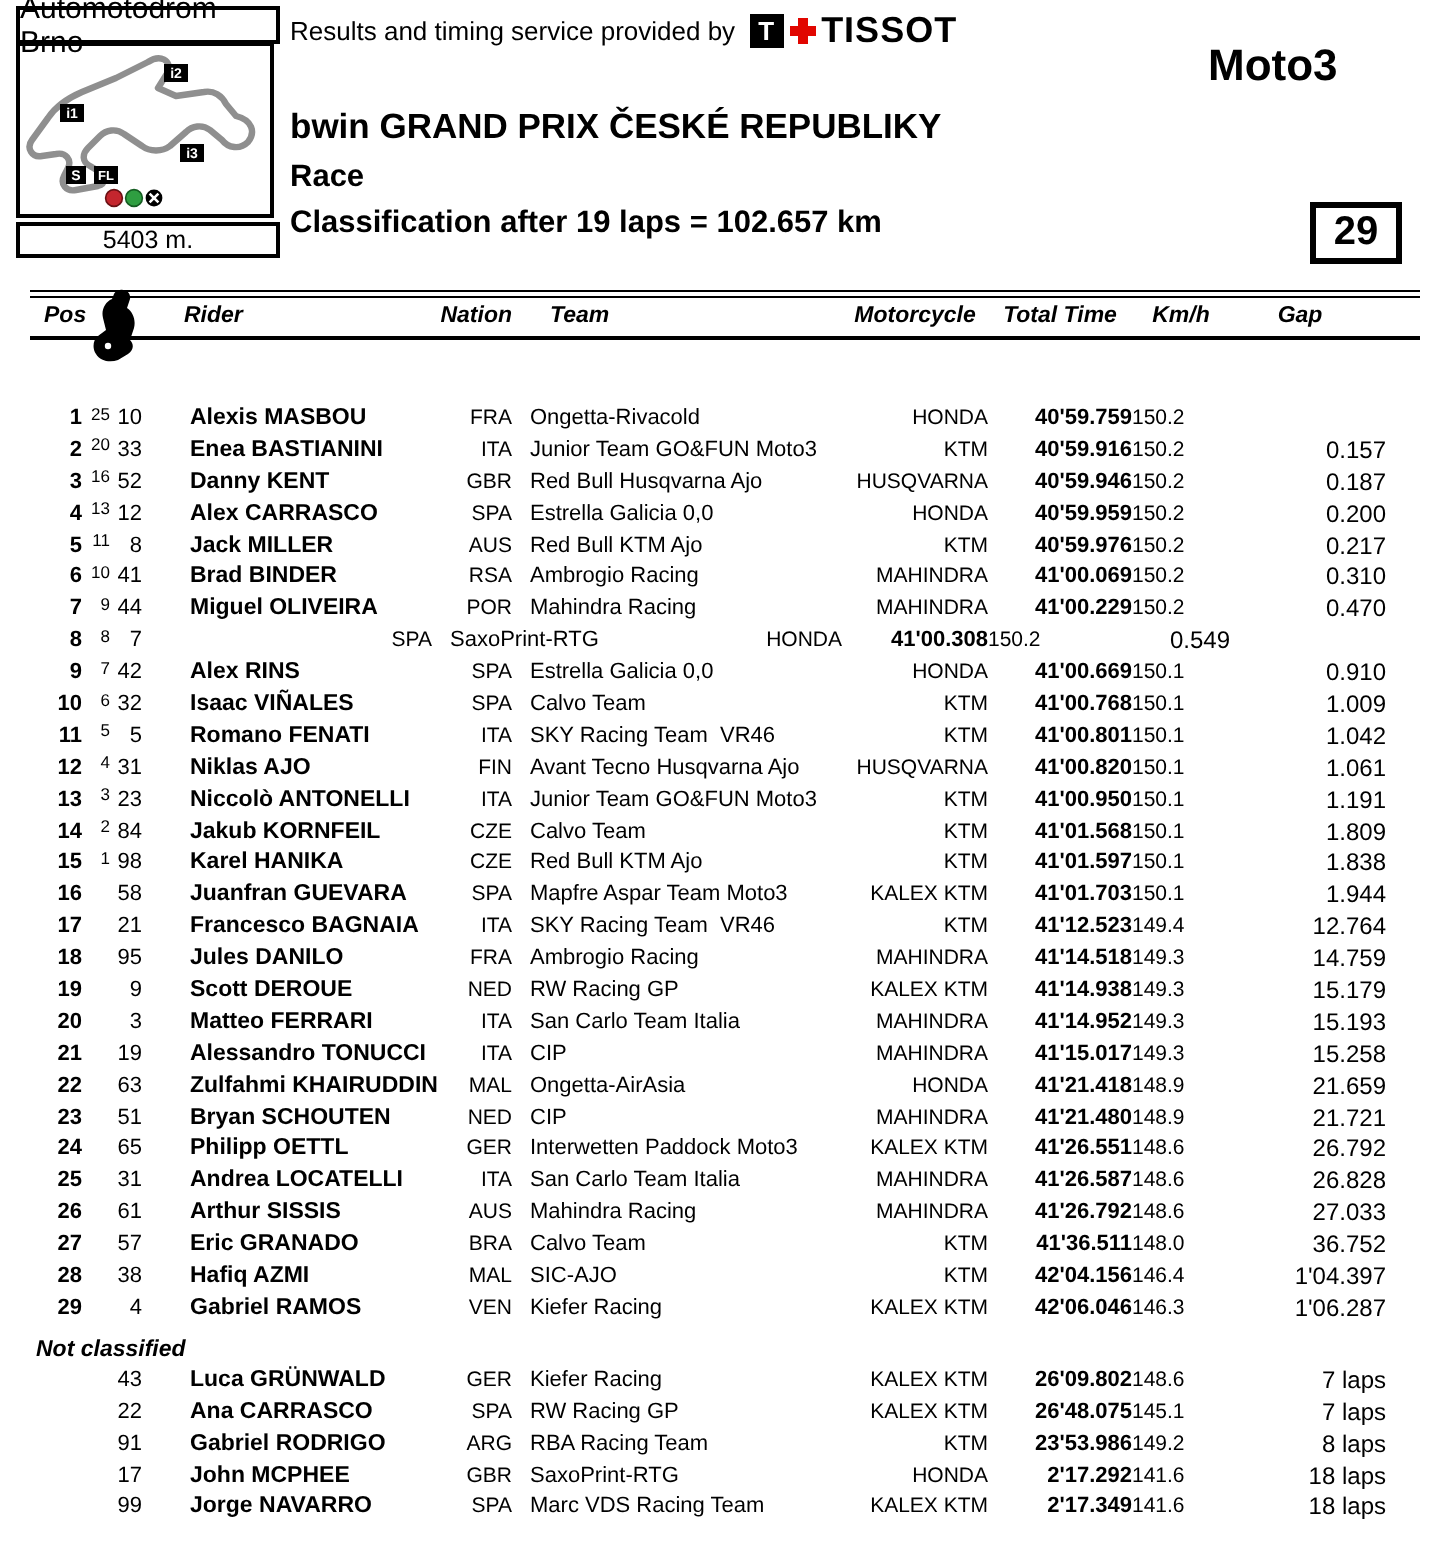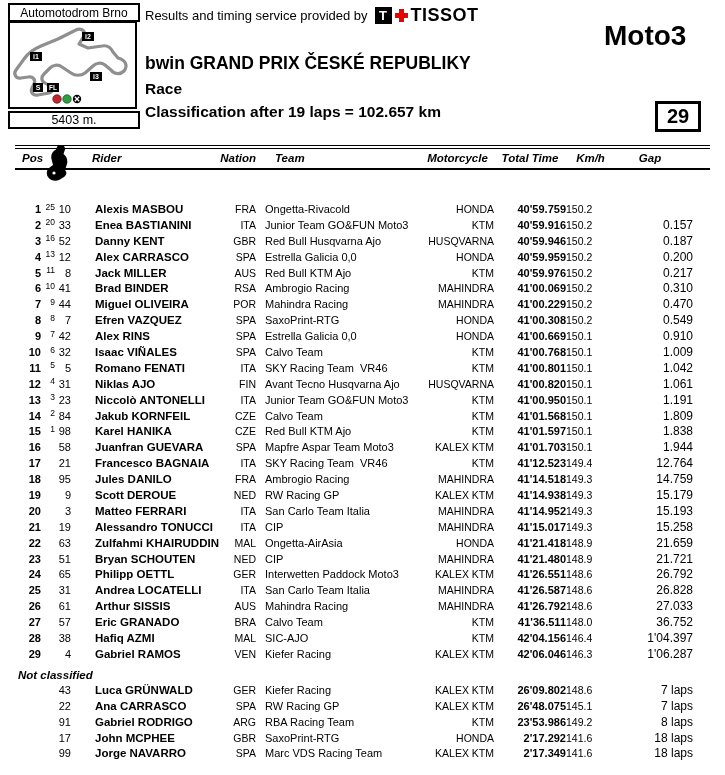--- a/index.html
+++ b/index.html
@@ -3,38 +3,38 @@
 <meta charset="utf-8">
 <style>
   html,body{margin:0;padding:0;background:#fff;}
   body{width:725px;height:775px;position:relative;overflow:hidden;
        font-family:"Liberation Sans",sans-serif;color:#000;
        -webkit-font-smoothing:antialiased;}
   .abs{position:absolute;}
 
   
   .brno-box{left:8px;top:3px;width:128px;height:15px;border:2px solid #000;
-    font-size:12px;display:flex;align-items:center;justify-content:center;}
+    font-size:15px;display:flex;align-items:center;justify-content:center;}
   .map-box{left:8px;top:21px;width:125px;height:84px;border:2px solid #000;}
   .len-box{left:8px;top:111px;width:128px;height:14px;border:2px solid #000;
     font-size:12.5px;display:flex;align-items:center;justify-content:center;}
 
   
   .provided{left:145px;top:5px;height:20px;display:flex;align-items:center;gap:7px;
     font-size:13px;white-space:nowrap;}
   .tissot{display:flex;align-items:center;gap:2px;}
   .tissot .tbox{width:17px;height:17px;background:#000;color:#fff;font-weight:bold;
     font-size:13px;display:flex;align-items:center;justify-content:center;}
   .tissot .tname{font-weight:800;font-size:18px;letter-spacing:.5px;}
   .title1{left:145px;top:53px;font-size:17.5px;font-weight:bold;white-space:nowrap;}
   .race{left:145px;top:80px;font-size:15.5px;font-weight:bold;}
   .classif{left:145px;top:103px;font-size:15.5px;font-weight:bold;white-space:nowrap;}
 
   
-  .category{left:604px;top:20px;font-size:28px;font-weight:bold;}
+  .category{left:604px;top:20px;font-size:22px;font-weight:bold;}
   .pagenum{left:655px;top:101px;width:40px;height:25px;border:3px solid #000;
     font-size:20px;font-weight:bold;display:flex;align-items:center;justify-content:center;}
 
   
   .results{left:15px;top:145px;width:695px;}
   .dbl{height:2px;border-top:1.5px solid #000;border-bottom:1.5px solid #000;}
   .grid{display:grid;grid-template-columns:26px 14px 16px 145px 40px 165px 73px 72px 49px 78px;}
   .thead-row{height:19px;line-height:19px;border-bottom:2.5px solid #000;
     font-size:11.5px;font-style:italic;font-weight:bold;}
   .h-pos{grid-column:1/4;padding-left:7px;}
@@ -241,21 +241,20 @@
     <span class="c moto">MAHINDRA</span>
     <span class="c tt">41'00.229</span>
     <span class="c kmh">150.2</span>
     <span class="c gap">0.470</span>
   </div>
 
   <div class="grid row">
     <span class="c pos">8</span>
     <span class="c pts">8</span>
     <span class="c num">7</span>
-    <span class="c rider">Efren VAZQUEZ</span>
     <span class="c nation">SPA</span>
     <span class="c team">SaxoPrint-RTG</span>
     <span class="c moto">HONDA</span>
     <span class="c tt">41'00.308</span>
     <span class="c kmh">150.2</span>
     <span class="c gap">0.549</span>
   </div>
 
   <div class="grid row">
     <span class="c pos">9</span>

